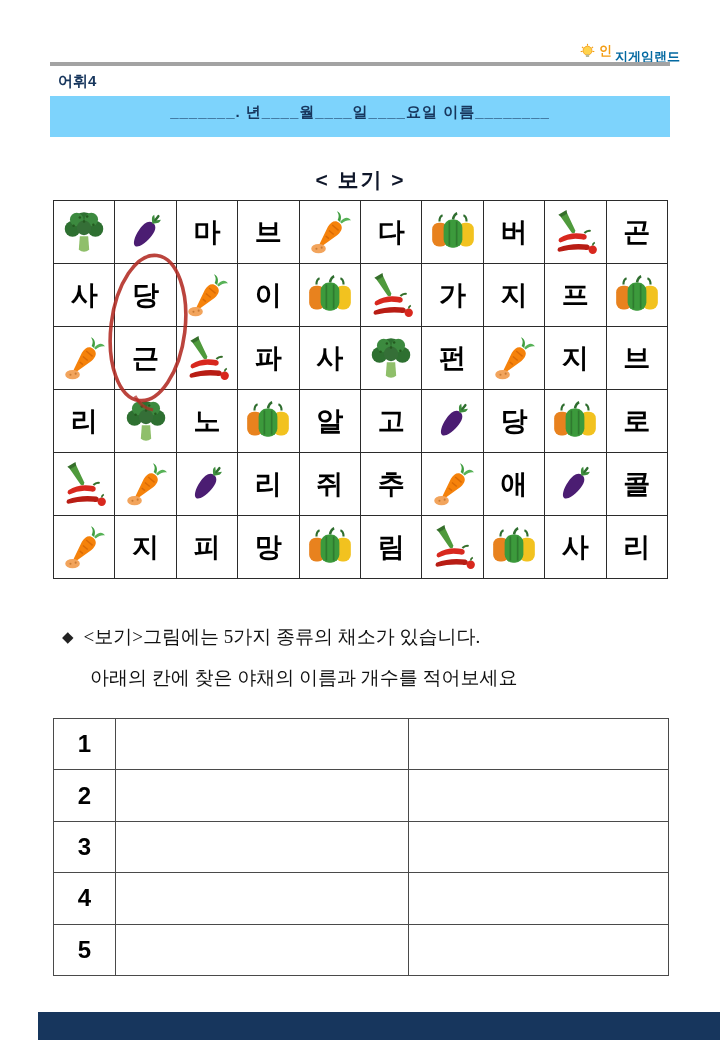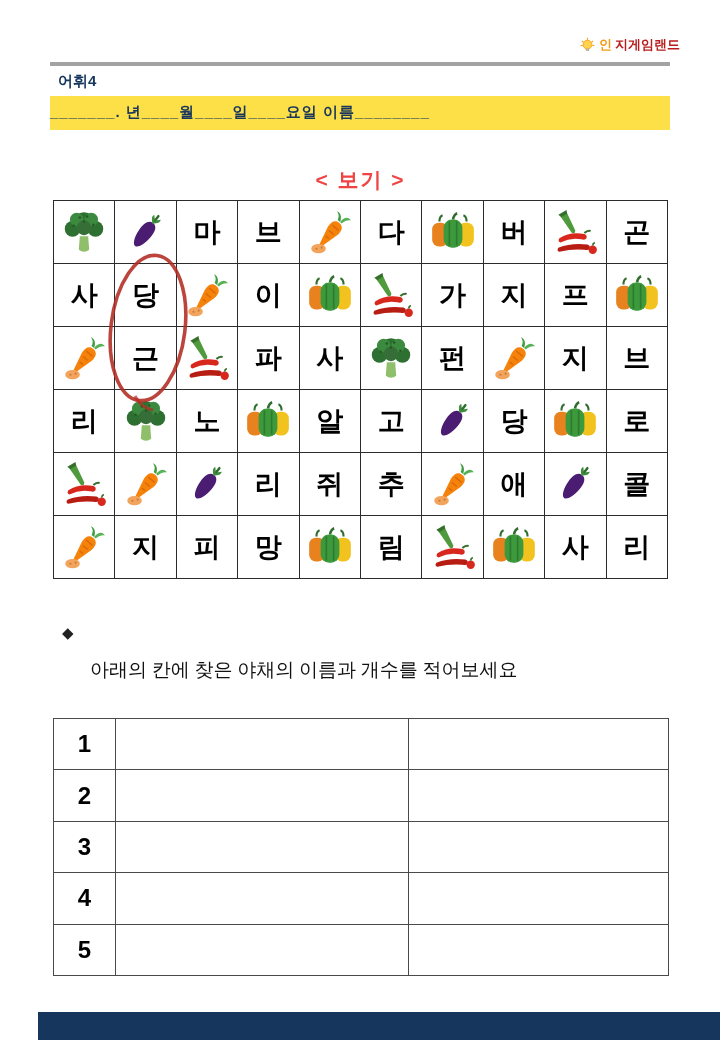--- a/index.html
+++ b/index.html
@@ -7,34 +7,34 @@
               font-family:"Liberation Sans", sans-serif; }
   body { position:relative; overflow:hidden; }
 
   .page { position:absolute; inset:0; }
 
   
   .logo { position:absolute; top:36px; right:40px; display:flex; align-items:center;
           gap:3px; font-size:13px; font-weight:bold; }
   .logo .bulb svg { width:17px; height:17px; display:block; }
   .logo-first { color:#f39c12; }
-  .logo-rest  { color:#b91c1c; }
+  .logo-rest  { color:#0369a1;margin-top:12px; }
 
   
   .header { position:absolute; left:50px; top:62px; width:620px;
             border-top:4px solid #a3a3a3; }
   .header-title { background:#ffffff; color:#17365d; font-weight:bold;
                   font-size:15px; padding:6px 8px 5px; }
-  .header-date  { background:#fde047; color:#17365d; font-weight:bold;
-                  font-size:15px; text-align:left; padding:7px 0 8px;
+  .header-date  { background:#7dd3fc; color:#17365d; font-weight:bold;
+                  font-size:15px; text-align:center; padding:7px 0 15px;
                   letter-spacing:1px; }
 
   
   .bogi { position:absolute; left:53px; top:166px; width:615px; text-align:center;
-          font-size:21px; font-weight:bold; color:#ef4444; letter-spacing:2px; }
+          font-size:21px; font-weight:bold; color:#0f172a; letter-spacing:2px; }
 
   
   .grid-wrap { position:absolute; left:53px; top:200px; width:615px; height:379px; }
   table.grid { border-collapse:collapse; width:100%; height:100%; table-layout:fixed; }
   table.grid td { border:1px solid #2b2b2b; text-align:center; vertical-align:middle;
                   padding:0; }
   td.text-cell { font-size:27px; font-weight:bold; color:#000; }
   td.icon-cell .veg { width:50px; height:50px; display:inline-block; vertical-align:middle; }
   .circle-note { position:absolute; left:0; top:0; width:100%; height:100%;
                  pointer-events:none; }
@@ -410,20 +410,21 @@
     </table>
     <svg class="circle-note" viewBox="0 0 615 379" preserveAspectRatio="none">
       <ellipse cx="95" cy="128" rx="37" ry="73" fill="none" stroke="#b22a22" stroke-width="3.6" opacity="0.88" transform="rotate(7 95 128)"></ellipse>
       <path d="M82 196 q6 12 18 14" fill="none" stroke="#b22a22" stroke-width="3" opacity="0.7"></path>
     </svg>
   </div>
 
   <div class="instr">
     <div class="instr-line1">
       <span class="diamond">◆</span>
+      <span>&lt;보기&gt;그림에는 5가지 종류의 채소가 있습니다.</span>
     </div>
     <div class="instr-line2">아래의 칸에  찾은 야채의 이름과 개수를 적어보세요</div>
   </div>
 
   <table class="answers">
     <colgroup>
         <col style="width:62px">
         <col style="width:293px">
         <col style="width:260px">
       </colgroup>

